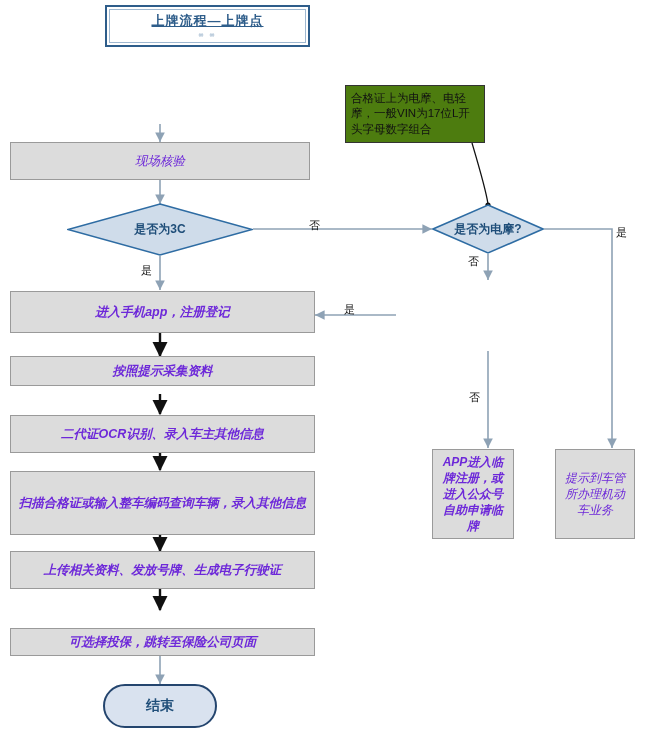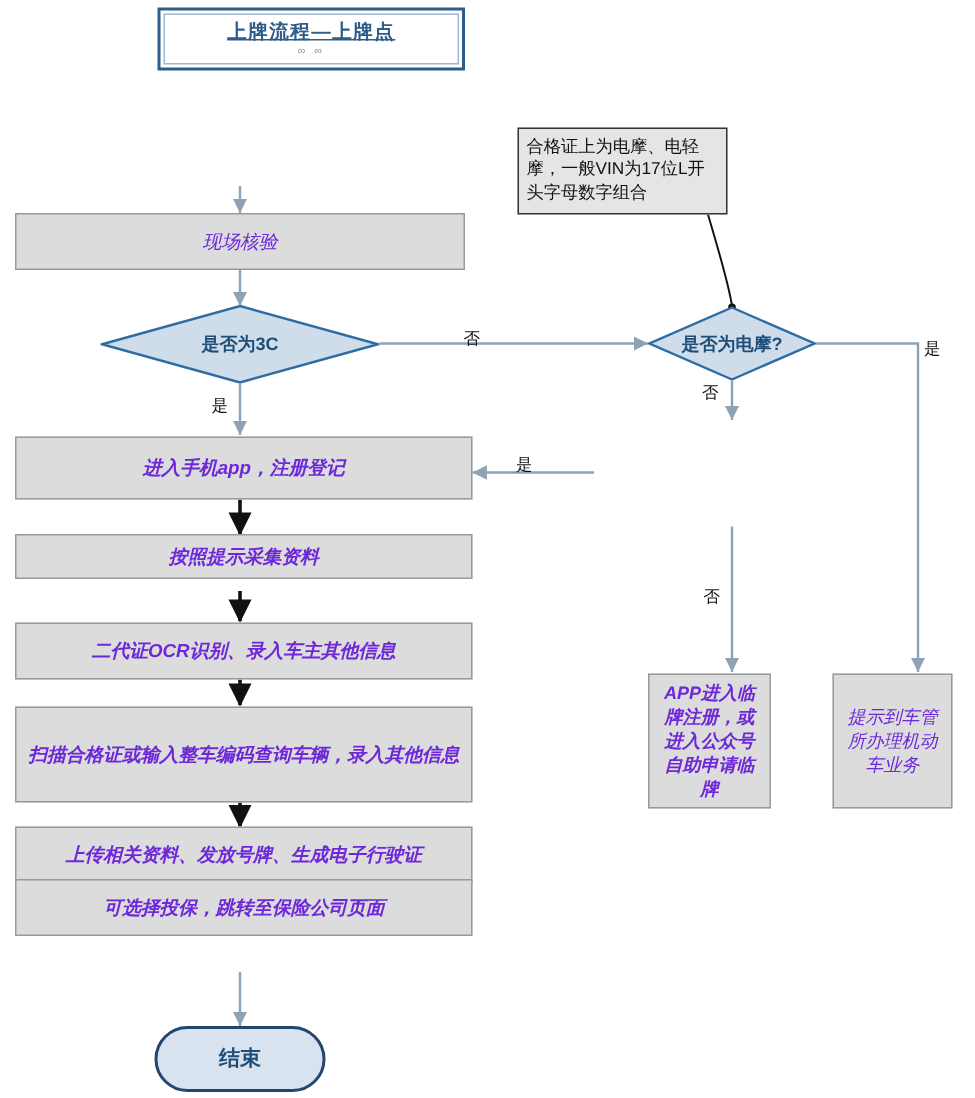--- a/index.html
+++ b/index.html
@@ -57,21 +57,21 @@
     font-size:12.5px;
     line-height:1.35;
     padding:2px 6px;
     font-style:italic;
   }
   .process.bold{font-weight:bold;}
 
   
   .note{
     border:1px solid #333;
-    background:#e5e5e5;
+    background:#4d7c0f;
     color:#111;
     font-size:11.5px;
     line-height:1.35;
     padding:3px 5px;
     text-align:left;
     justify-content:center;
   }
 
   
   .decision{
@@ -184,21 +184,21 @@
   </div>
 
   <div class="node process bold" style="left:10px;top:471px;width:305px;height:64px;">
     <span>扫描合格证或输入整车编码查询车辆，录入其他信息</span>
   </div>
 
   <div class="node process bold" style="left:10px;top:551px;width:305px;height:38px;">
     <span>上传相关资料、发放号牌、生成电子行驶证</span>
   </div>
 
-  <div class="node process bold" style="left:10px;top:586px;width:305px;height:38px;">
+  <div class="node process bold" style="left:10px;top:628px;width:305px;height:28px;">
     <span>可选择投保，跳转至保险公司页面</span>
   </div>
 
   <div class="node terminator" style="left:103px;top:684px;width:114px;height:44px;">
     <span>结束</span>
   </div>
 
   <div class="node process bold" style="left:432px;top:449px;width:82px;height:90px;">
     <span style="font-size:12px;">APP进入临牌注册，或进入公众号自助申请临牌</span>
   </div>

